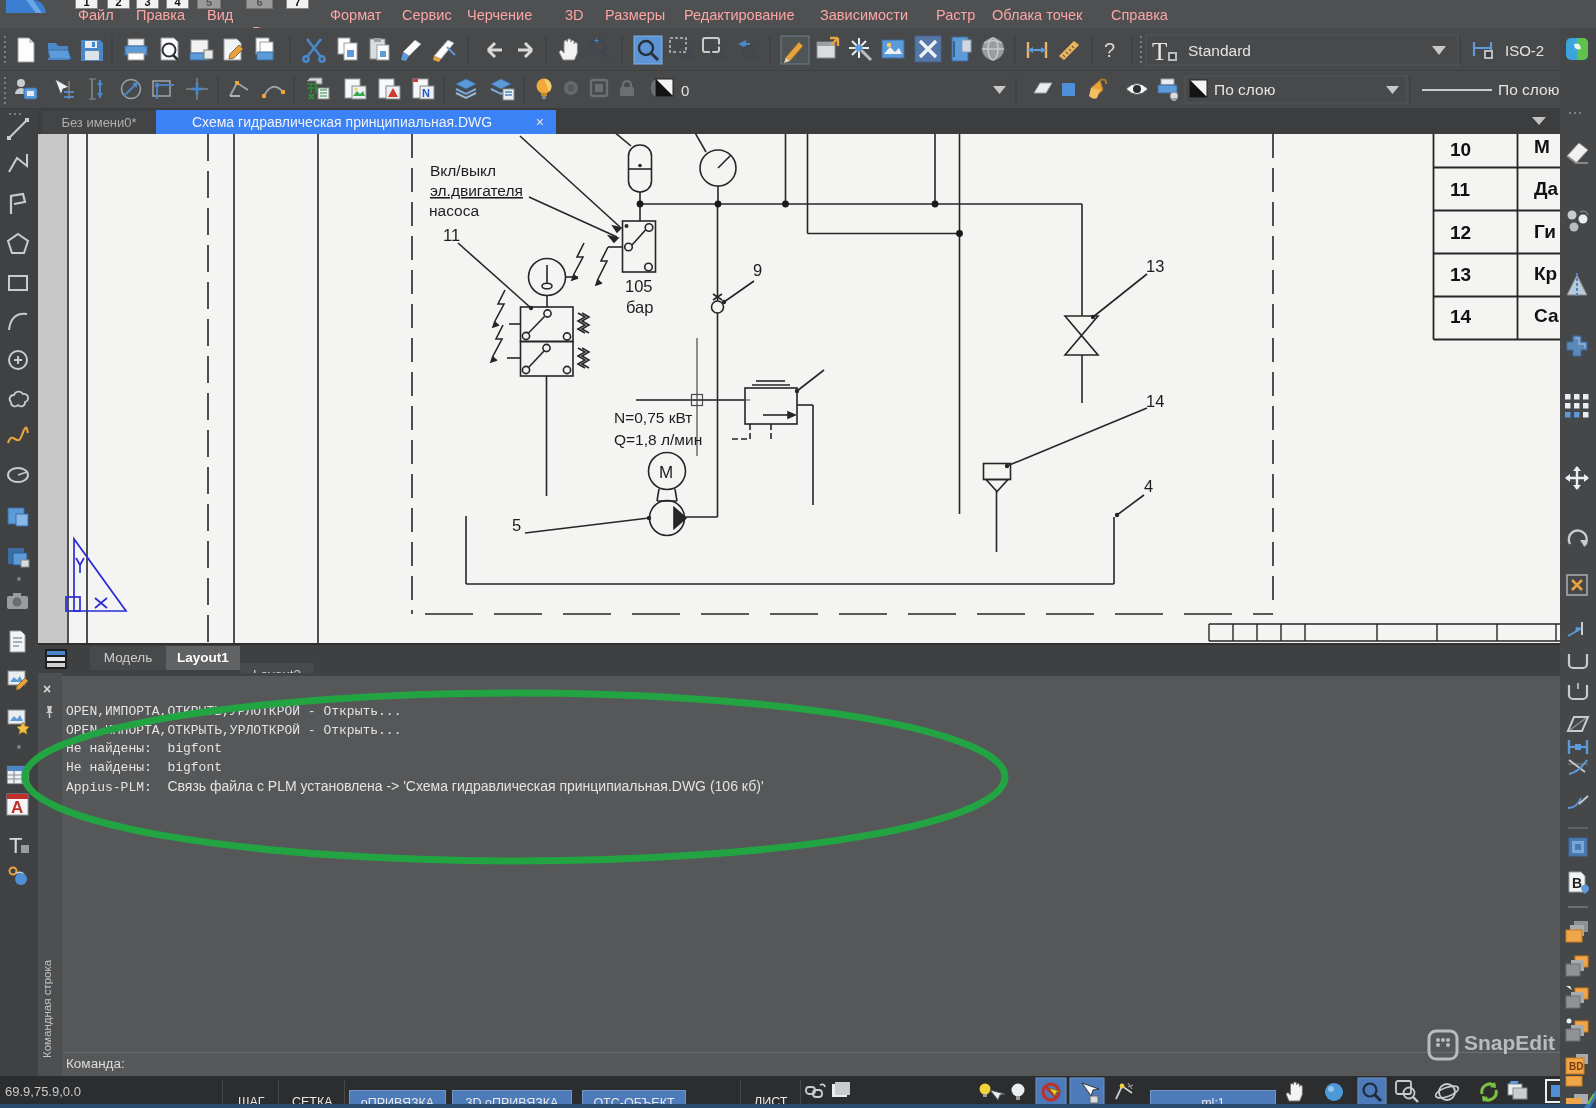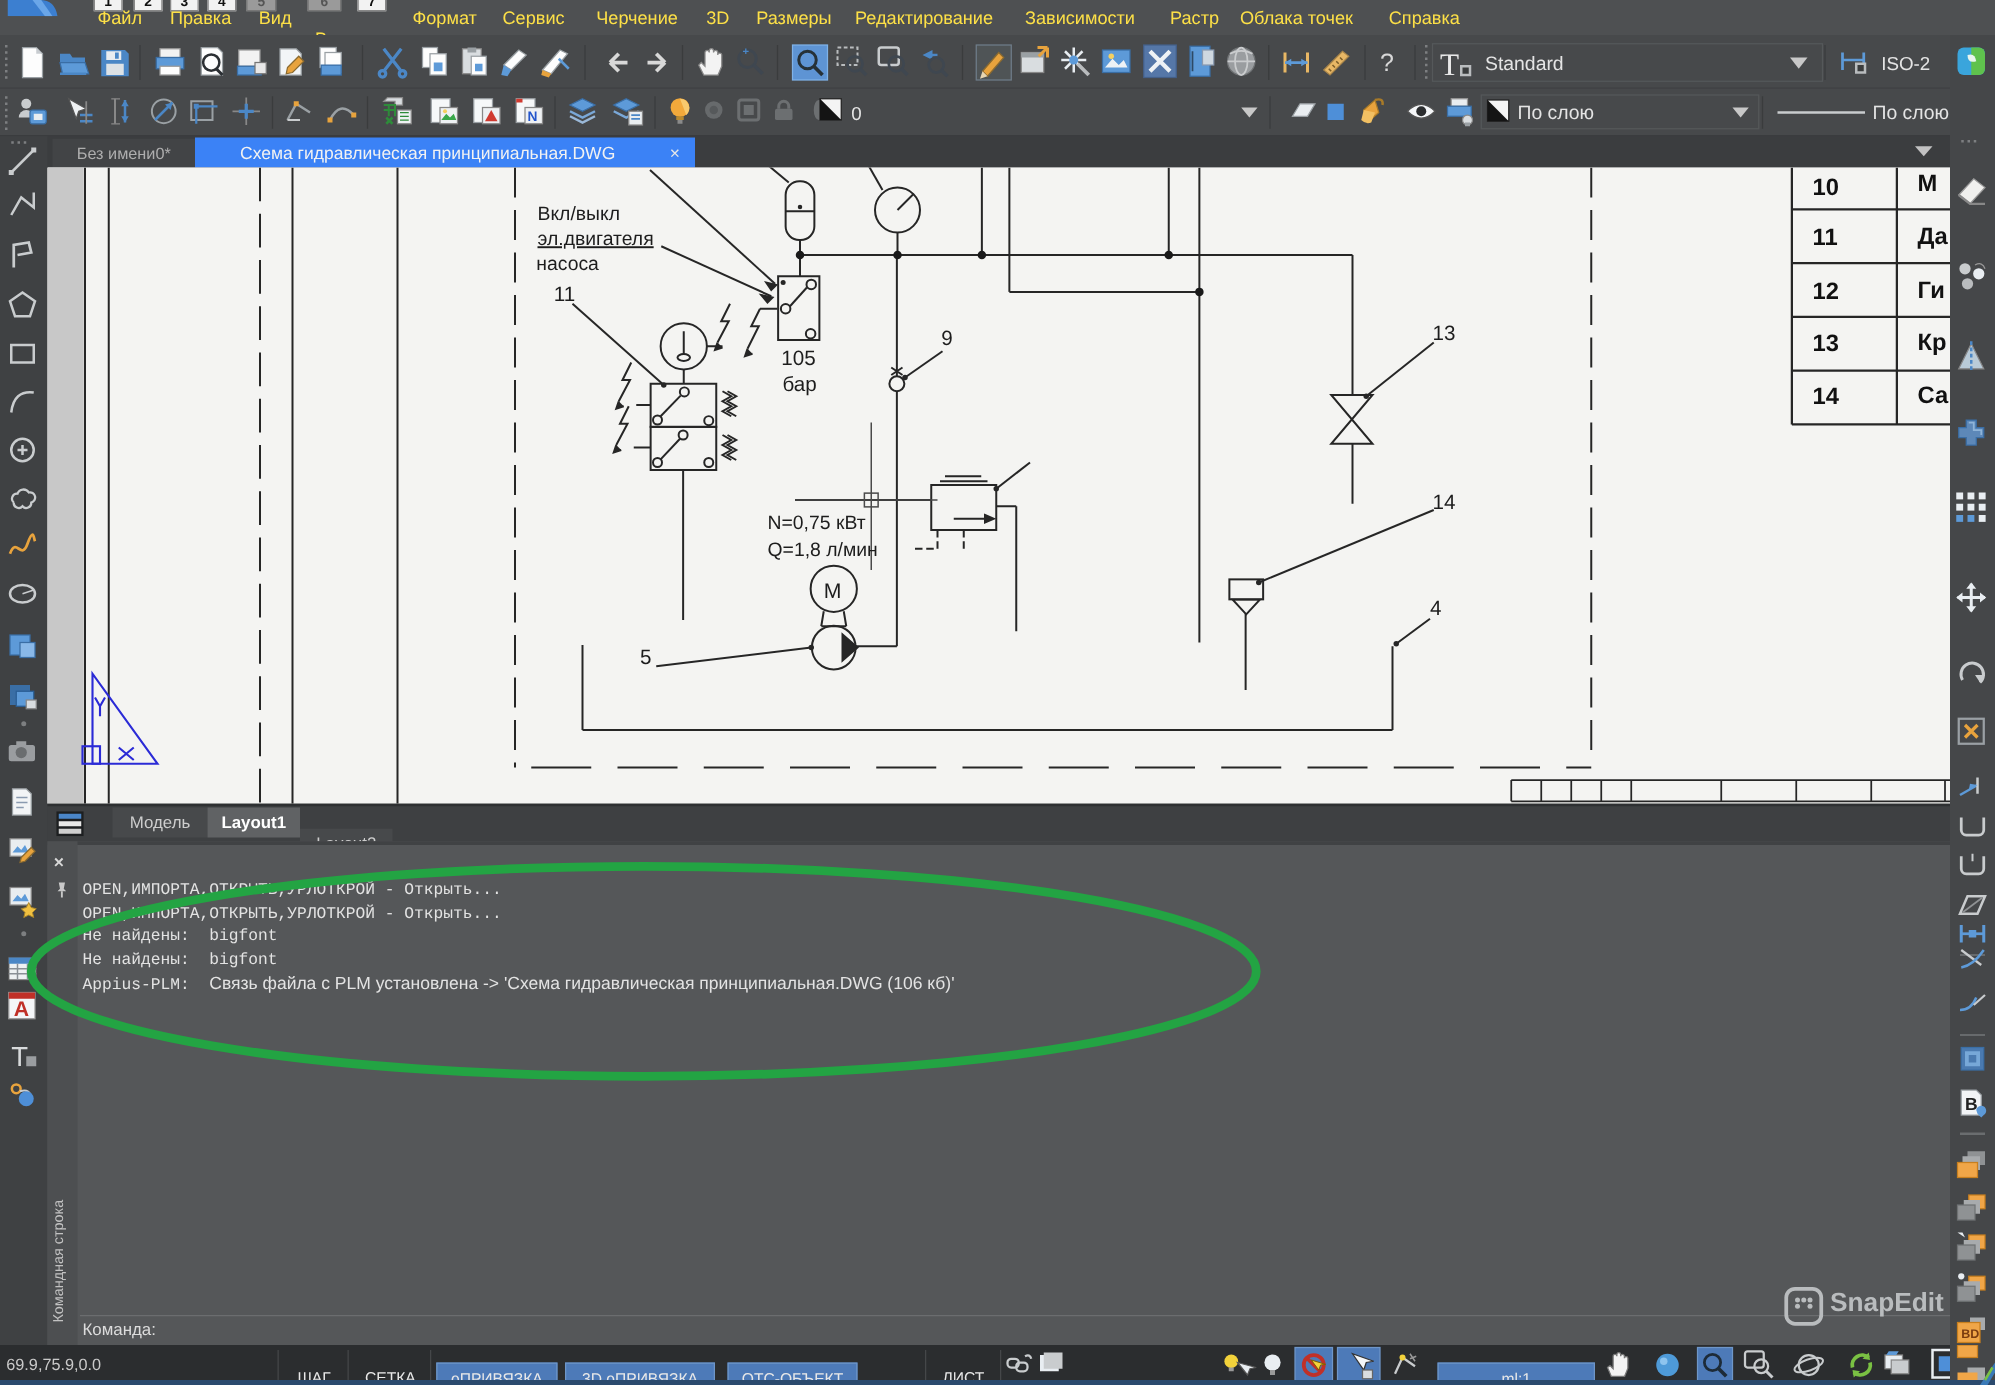--- a/index.html
+++ b/index.html
@@ -2,21 +2,21 @@
 <html><head>
 <meta charset="utf-8">
 <style>
   * { margin:0; padding:0; box-sizing:border-box; }
   html,body { width:1596px; height:1108px; overflow:hidden; background:#3c3e40;
     font-family:"Liberation Sans", sans-serif; }
   .abs { position:absolute; }
   #page { position:relative; width:1596px; height:1108px; }
   
   #menubar { left:0; top:0; width:1596px; height:28px; background:#4e5052; }
-  .mi { position:absolute; top:7px; color:#fde047; font-size:14.5px; }
+  .mi { position:absolute; top:7px; color:#fca5a5; font-size:14.5px; }
   .badge { position:absolute; top:-4px; height:13px; background:#f2f2f2; color:#111;
     font-size:11px; font-weight:bold; text-align:center; line-height:11px; border:1px solid #888;}
   .badgeg { background:#9a9a9a; border-color:#777; color:#555; }
   #tb1 { left:0; top:28px; width:1596px; height:43px; background:#47494b; border-bottom:1px solid #3e4042;}
   #tb2 { left:0; top:71px; width:1596px; height:38px; background:#47494b; border-bottom:1px solid #3a3c3e;}
   
   #tabbar { left:38px; top:109px; width:1522px; height:25px; background:#3b3d3f; }
   
   #leftbar { left:0; top:109px; width:38px; height:967px; background:#3f4143; }
   #rightbar { left:1560px; top:28px; width:36px; height:1080px; background:#454749; }
@@ -52,21 +52,21 @@
     <span class="badge" style="left:166px;width:23px;">4</span>
     <span class="badge badgeg" style="left:197px;width:24px;">5</span>
     <span class="badge badgeg" style="left:246px;width:27px;">6</span>
     <span class="badge" style="left:286px;width:23px;">7</span>
     <span class="mi" style="left:78px;">Файл</span>
     <span class="mi" style="left:136px;">Правка</span>
     <span class="mi" style="left:207px;">Вид</span>
     <span class="mi" style="left:252px;margin-top:17px;">Вставка</span>
     <span class="mi" style="left:330px;">Формат</span>
     <span class="mi" style="left:402px;">Сервис</span>
-    <span class="mi" style="left:477px;">Черчение</span>
+    <span class="mi" style="left:467px;">Черчение</span>
     <span class="mi" style="left:565px;">3D</span>
     <span class="mi" style="left:605px;">Размеры</span>
     <span class="mi" style="left:684px;">Редактирование</span>
     <span class="mi" style="left:820px;">Зависимости</span>
     <span class="mi" style="left:936px;">Растр</span>
     <span class="mi" style="left:992px;">Облака точек</span>
     <span class="mi" style="left:1111px;">Справка</span>
   </div>
 
   <div id="tb1" class="abs">

